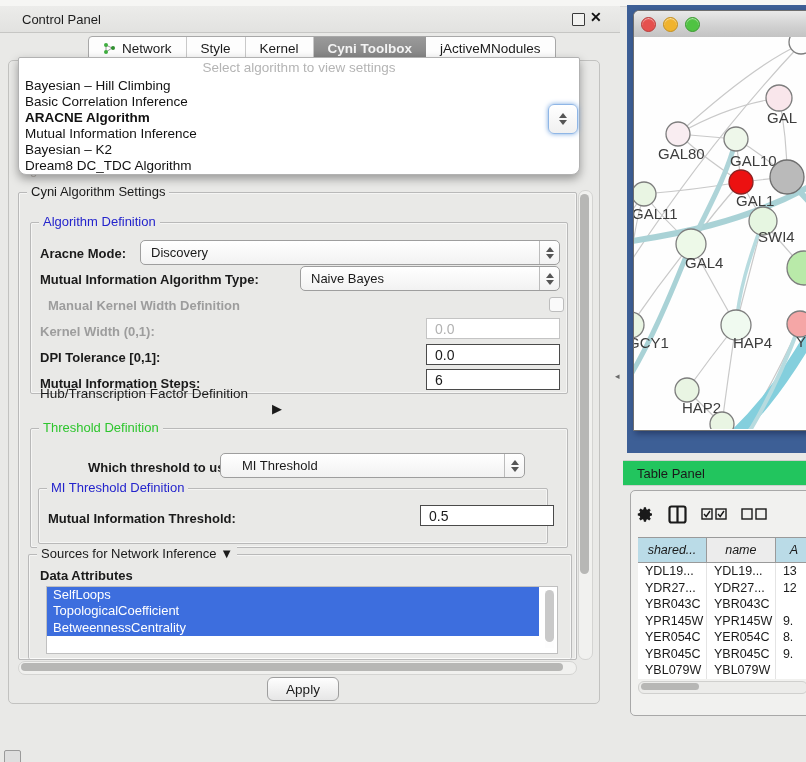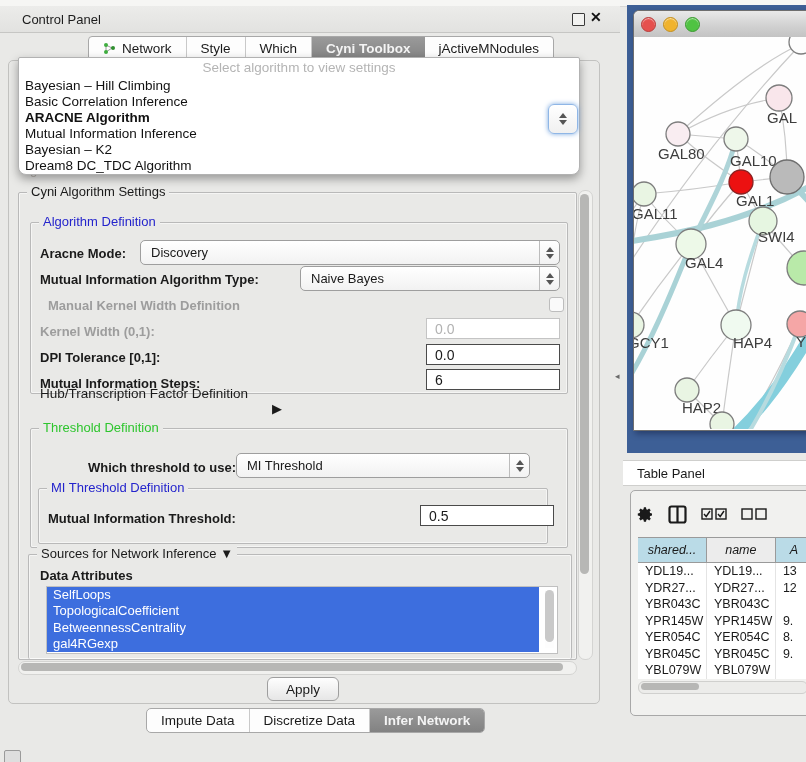--- a/index.html
+++ b/index.html
@@ -67,21 +67,21 @@
   #desktop{left:627px;top:5px;width:179px;height:448px;background:#3d5f96;}
   #net-window{left:633px;top:10px;width:180px;height:419px;border:1px solid #6e6e6e;border-radius:6px 6px 0 0;
               background:#fff;box-shadow:2px 3px 6px rgba(0,0,30,.35);}
   #net-titlebar{height:26px;background:linear-gradient(#e9e9e9 0%,#d2d2d2 55%,#c3c3c3 100%);
                 border-bottom:1px solid #8f8f8f;border-radius:6px 6px 0 0;display:flex;align-items:center;}
   .traffic{width:13px;height:13px;border-radius:50%;margin-left:7px;box-shadow:inset 0 1px 1px rgba(255,255,255,.6);}
   #net-canvas{position:absolute;left:0;top:26px;width:180px;height:392px;overflow:hidden;background:#fefefe;}
   
   #splitter{left:615px;top:371px;font-size:9px;color:#6a6a6a;}
   
-  #tp-titlebar{left:623px;top:460px;width:183px;height:24px;background:#ffffff;border-top:1px solid #cfcfcd;
+  #tp-titlebar{left:623px;top:460px;width:183px;height:24px;background:#22c55e;border-top:1px solid #cfcfcd;
                border-bottom:1px solid #cfcfcd;display:flex;align-items:center;}
   #tp-title{font-size:13px;margin-left:14px;}
   #tp-window{left:630px;top:490px;width:182px;height:224px;background:#f1f1ef;border:1px solid #a8a8a8;border-radius:5px;}
   #tp-toolbar{position:absolute;left:6px;top:8px;width:170px;height:30px;display:flex;align-items:center;gap:14px;}
   #tp-table{position:absolute;left:7px;top:46px;width:175px;height:141px;background:#fff;overflow:hidden;
             border-top:1px solid #9a9a9a;}
   .th-row{display:flex;height:24px;border-bottom:1px solid #9a9a9a;}
   .th{font-size:12.5px;font-weight:normal;display:flex;align-items:center;justify-content:center;
       border-right:1px solid #9a9a9a;background:#ececec;font-style:italic;}
   .th.hl{background:#badbe7;}
@@ -123,21 +123,21 @@
             <circle cx="3" cy="10" r="2" fill="#3fae3f"></circle>
             <circle cx="10" cy="6" r="2" fill="#2f8f2f"></circle>
           </svg>
         </span>
         <span>Network</span>
       </div>
       <div class="seg">
         <span>Style</span>
       </div>
       <div class="seg">
-        <span>Which</span>
+        <span>Kernel</span>
       </div>
       <div class="seg sel">
         <span>Cyni Toolbox</span>
       </div>
       <div class="seg">
         <span>jActiveMNodules</span>
       </div>
     </div>
 
   <div class="abs" id="cp-body"></div>
@@ -182,21 +182,21 @@
     <span>6</span>
   </div>
 
   <span class="lbl plain" style="left:40px;top:386px;font-size:13.5px;">Hub/Transcription Factor Definition</span>
   <span class="lbl plain" style="left:272px;top:401px;font-size:13px;">▶</span>
 
   <div class="abs gbox" style="left:30px;top:428px;width:536px;height:118px;">
     <span class="glabel" style="color:#2ec52e;">Threshold Definition</span>
   </div>
   <span class="lbl" style="left:88px;top:460px;">Which threshold to use:</span>
-  <div class="combo abs" style="left:236px;top:453px;width:292px;height:23px;">
+  <div class="combo abs" style="left:220px;top:453px;width:292px;height:23px;padding-left:11px;">
     <span class="val">MI Threshold</span>
     <span class="step">
         <span class="tri-up"></span>
         <span class="tri-dn"></span>
       </span>
   </div>
   <div class="abs gbox" style="left:38px;top:488px;width:508px;height:54px;">
     <span class="glabel" style="color:#2424cc;">MI Threshold Definition</span>
   </div>
   <span class="lbl" style="left:48px;top:511px;">Mutual Information Threshold:</span>
@@ -206,48 +206,36 @@
 
   <div class="abs gbox" style="left:28px;top:554px;width:542px;height:104px;border-bottom:none;">
     <span class="glabel"><span>Sources for Network Inference</span>
       <span>▼</span></span>
   </div>
   <span class="lbl" style="left:40px;top:568px;">Data Attributes</span>
   <div class="abs" id="attr-list">
     <div class="attr-item" style="background: rgb(61, 110, 222);">SelfLoops</div>
       <div class="attr-item" style="background: rgb(61, 110, 222);">TopologicalCoefficient</div>
       <div class="attr-item" style="background: rgb(61, 110, 222);">BetweennessCentrality</div>
-      <div class="attr-item" style="background: rgb(61, 110, 222);">gal4RGexp</div>
       <div id="attr-scroll">
         <div id="attr-thumb"></div>
       </div>
   </div>
 
   <div class="abs" id="v-scroll">
       <div id="v-thumb"></div>
     </div>
   <div class="abs" id="h-scroll">
       <div id="h-thumb"></div>
     </div>
 
   <div class="abs" id="apply-btn">
     <span>Apply</span>
   </div>
 
-  <div class="abs" id="bottom-tabbar">
-      <div class="seg">
-        <span>Impute Data</span>
-      </div>
-      <div class="seg">
-        <span>Discretize Data</span>
-      </div>
-      <div class="seg sel">
-        <span>Infer Network</span>
-      </div>
-    </div>
 
   <div class="abs" id="algo-popup">
     <div id="algo-placeholder">Select algorithm to view settings</div>
   <div class="algo-item">Bayesian – Hill Climbing</div>
       <div class="algo-item">Basic Correlation Inference</div>
       <div class="algo-item bold">ARACNE Algorithm</div>
       <div class="algo-item">Mutual Information Inference</div>
       <div class="algo-item">Bayesian – K2</div>
       <div class="algo-item">Dream8 DC_TDC Algorithm</div>
     </div>

